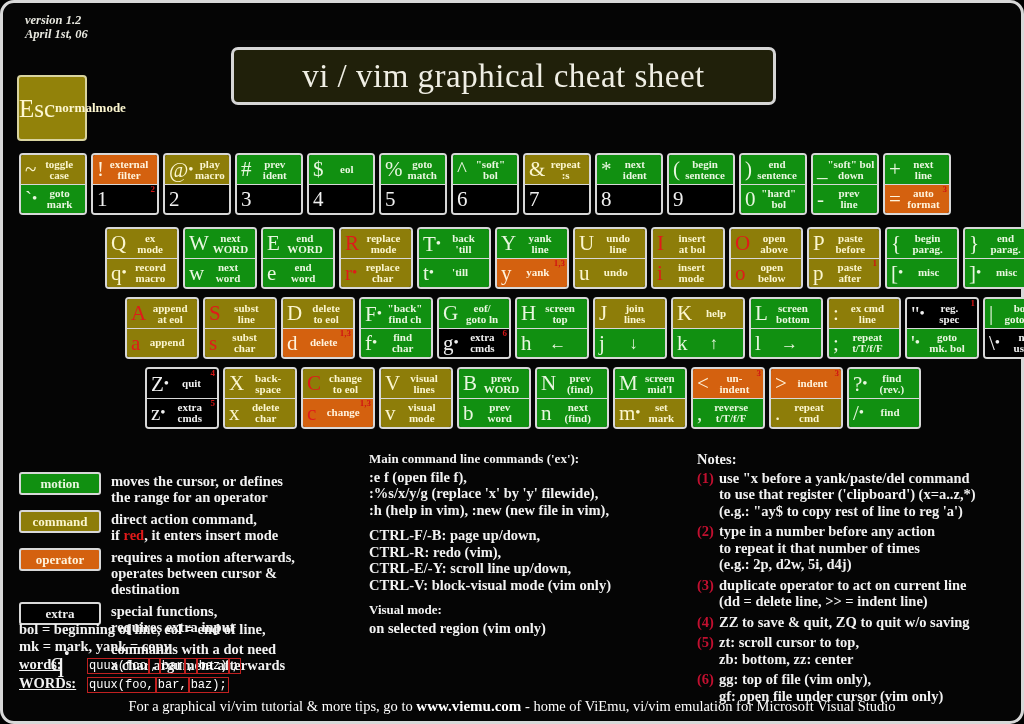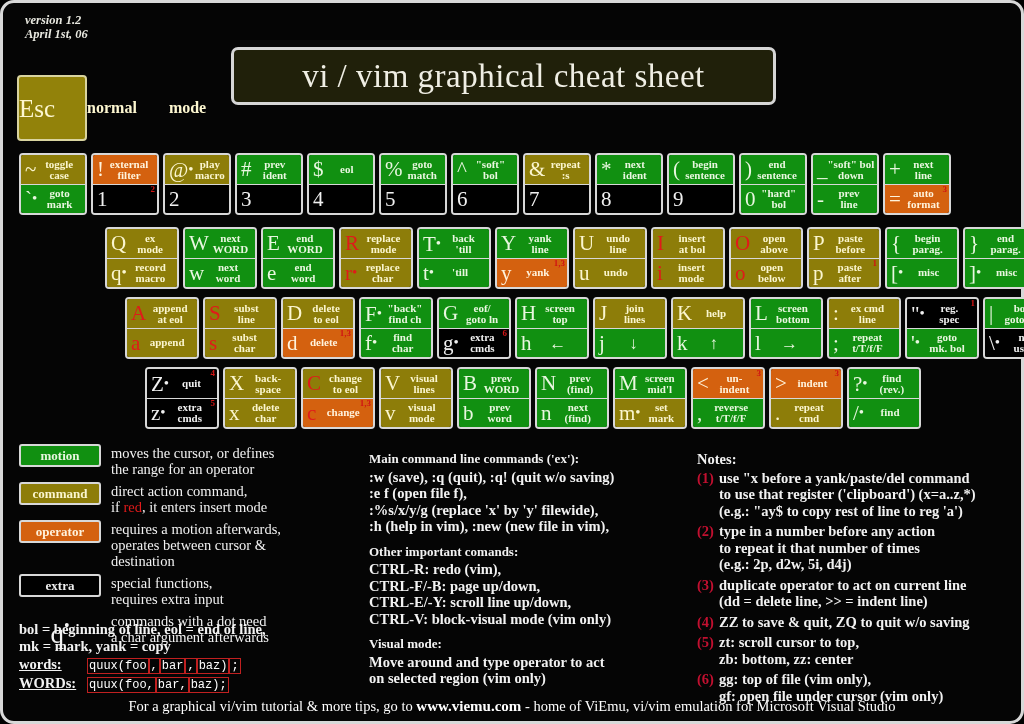--- a/index.html
+++ b/index.html
@@ -41,21 +41,21 @@
     width: 70px; height: 66px;
     background: #92820a;
     border: 2px solid #d9d4a0;
     border-radius: 4px;
     color: #fdf7d0;
     display: flex; flex-direction: row;
     align-items: center; justify-content: space-between;
     padding-top: 1px;
   }
   .esc-key .big { font-size: 25px; line-height: 27px; }
-  .esc-key .sub { font-size: 16px; font-weight: bold; line-height: 12.5px; text-align: center; margin-left: 32px;}
+  .esc-key .sub { font-size: 13px; font-weight: bold; line-height: 12.5px; text-align: center;}
 
   
   .krow { position: absolute; display: flex; gap: 4px; }
   .key {
     border: 2px solid #d8d8d8;
     border-radius: 4px;
     overflow: hidden;
     display: flex; flex-direction: column;
     background: #000;
   }
@@ -91,37 +91,37 @@
   .arrow { font-size: 17px; line-height: 17px; }
 
   
   .motion  { background: #119011; color: #e9f7e0; }
   .command { background: #8d7d09; color: #fbf6cf; }
   .operator{ background: #d4610f; color: #fff3dc; }
   .extra   { background: #000000; color: #f0f0f0; }
   .red     { color: #e01a1a !important; }
 
   
-  .legend { position: absolute; left: 16px; top: 441px; width: 350px; }
+  .legend { position: absolute; left: 16px; top: 469px; width: 350px; }
   .lgrow { display: flex; align-items: flex-start; margin-bottom: 5px; }
   .swatch {
     width: 82px; min-height: 23px;
     border: 2px solid #d8d8d8;
     border-radius: 3px;
     font-size: 13px; font-weight: bold;
     display: flex; align-items: center; justify-content: center;
     flex: none; margin-right: 10px;
   }
   .qglyph {
     width: 82px; flex: none; margin-right: 10px;
     text-align: center; color: #f2f2f2;
     font-size: 27px; line-height: 27px;
   }
   .lgtext {
-    color: #f2f2f2; font-size: 14.5px; font-weight: normal;
+    color: #f2f2f2; font-size: 14.5px; font-weight: bold;
     line-height: 16px; padding-top: 1px;
   }
   .notes-small {
     position: absolute; left: 16px; top: 618px; width: 360px;
     color: #f2f2f2; font-size: 14.5px; font-weight: bold; line-height: 16.5px;
   }
   .wordline { display: flex; align-items: center; gap: 6px; margin-top: 2px;}
   .wordline .cap { width: 62px; flex: none; text-decoration: underline; }
   .chunk {
     border: 1px solid #c02020;
@@ -210,37 +210,34 @@
     </div>
     <div class="wordline">
       <span class="cap">WORDs:</span>
       <span id="WORDS-boxes"><span class="chunk">quux(foo,</span><span class="chunk">bar,</span><span class="chunk">baz);</span></span>
     </div>
   </div>
 
   <div class="midcol">
     <h3>Main command line commands ('ex'):</h3>
     <div id="mc-lines">
-        <div>:w (save), :q (quit), :q! (quit w/o saving)</div>
         <div>:e f (open file f),</div>
         <div>:%s/x/y/g (replace 'x' by 'y' filewide),</div>
         <div>:h (help in vim), :new (new file in vim),</div>
       </div>
     <div class="gap"></div>
-    <h3>Other important comands:</h3>
     <div id="mc-lines2">
+        <div>CTRL-F/-B: page up/down,</div>
         <div>CTRL-R: redo (vim),</div>
-        <div>CTRL-F/-B: page up/down,</div>
         <div>CTRL-E/-Y: scroll line up/down,</div>
         <div>CTRL-V: block-visual mode (vim only)</div>
       </div>
     <div class="gap"></div>
     <h3>Visual mode:</h3>
     <div id="mc-lines3">
-        <div>Move around and type operator to act</div>
         <div>on selected region (vim only)</div>
       </div>
   </div>
 
   <div class="notescol">
     <h3>Notes:</h3>
     <div id="notes-list">
         <div class="note">
           <div class="num">(1)</div>
           <div class="body">use "x before a yank/paste/del command<br>to use that register ('clipboard') (x=a..z,*)<br>(e.g.: "ay$ to copy rest of line to reg 'a')</div>

